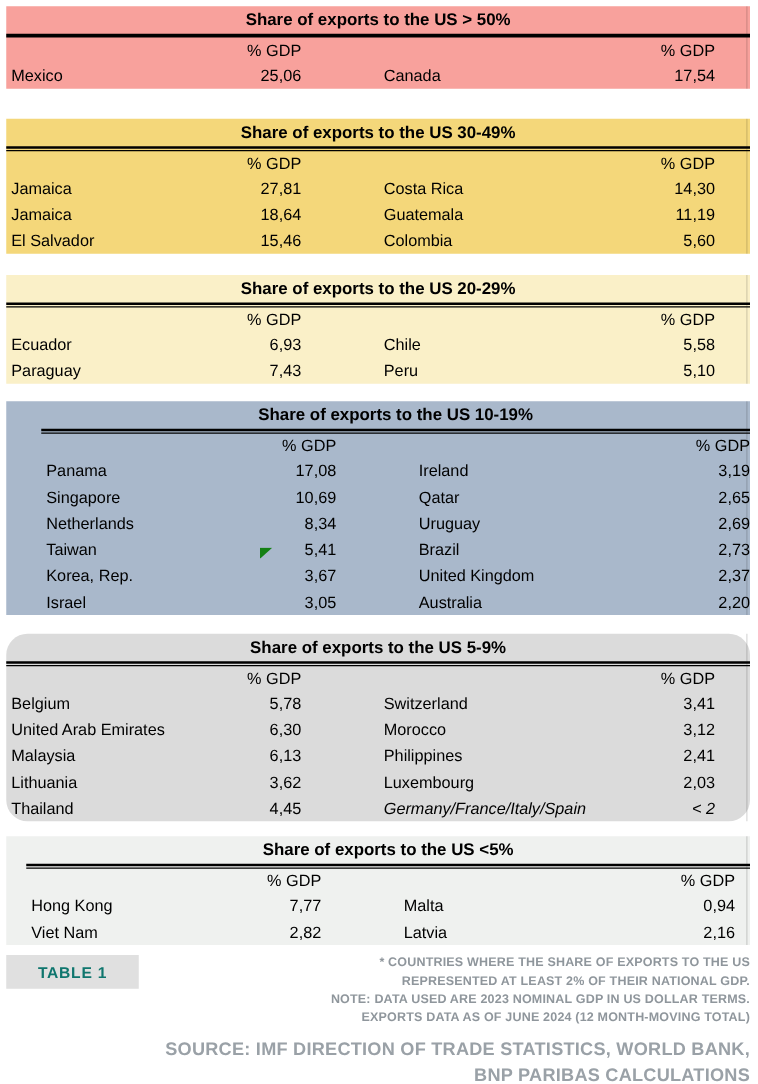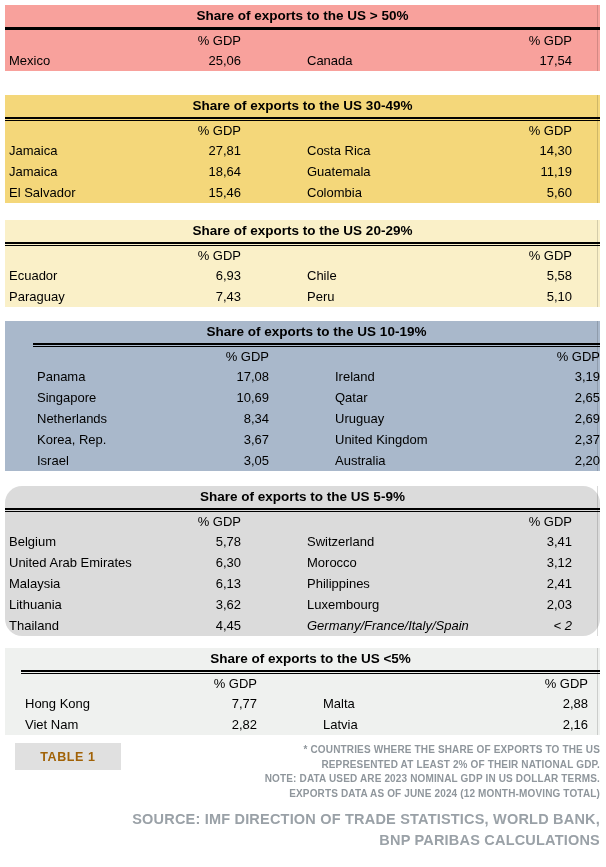--- a/index.html
+++ b/index.html
@@ -33,21 +33,21 @@
   .country{padding-left:4px;}
   .c3{padding-left:62px;}
   .val{text-align:right;padding-right:4px;position:relative;}
   .italic{font-style:italic;}
 
   .flag-icon{position:absolute;left:0px;top:6px;width:10px;height:9px;background:#148014;
     clip-path:polygon(0 0,100% 0,0 100%);}
 
   .footer{margin:8px 6px 0 5px;}
   .footer-top{display:flex;justify-content:space-between;align-items:flex-start;}
-  .badge{margin-left:10px;width:106px;height:27px;background:#E0E0E0;color:#a16207;
+  .badge{width:106px;height:27px;background:#E0E0E0;color:#0f766e;
     font-weight:bold;font-size:12.5px;letter-spacing:0.6px;
     display:flex;align-items:center;justify-content:center;}
   .notes{text-align:right;font-size:10px;font-weight:bold;color:#8F969C;
     line-height:1.45;letter-spacing:0.15px;}
   .source{margin-top:8px;text-align:right;font-size:14.5px;font-weight:bold;color:#9AA1A7;
     line-height:1.45;letter-spacing:0.2px;}
 </style>
 </head>
 <body>
 
@@ -141,20 +141,26 @@
           <span class="cell country c3">Qatar</span>
           <span class="cell val">2,65</span>
         </div>
         <div class="grid data-row">
           <span class="cell country">Netherlands</span>
           <span class="cell val">8,34</span>
           <span class="cell country c3">Uruguay</span>
           <span class="cell val">2,69</span>
         </div>
         <div class="grid data-row">
+          <span class="cell country">Taiwan</span>
+          <span class="cell val">5,41<i class="flag-icon" style="background: rgb(20, 128, 20);"></i></span>
+          <span class="cell country c3">Brazil</span>
+          <span class="cell val">2,73</span>
+        </div>
+        <div class="grid data-row">
           <span class="cell country">Korea, Rep.</span>
           <span class="cell val">3,67</span>
           <span class="cell country c3">United Kingdom</span>
           <span class="cell val">2,37</span>
         </div>
         <div class="grid data-row">
           <span class="cell country">Israel</span>
           <span class="cell val">3,05</span>
           <span class="cell country c3">Australia</span>
           <span class="cell val">2,20</span>
@@ -206,21 +212,21 @@
         <div class="grid gdp-row">
           <span class="cell country"></span>
           <span class="cell val">% GDP</span>
           <span class="cell c3"></span>
           <span class="cell val">% GDP</span>
         </div>
         <div class="grid data-row">
           <span class="cell country">Hong Kong</span>
           <span class="cell val">7,77</span>
           <span class="cell country c3">Malta</span>
-          <span class="cell val">2,88</span>
+          <span class="cell val">0,94</span>
         </div>
         <div class="grid data-row">
           <span class="cell country">Viet Nam</span>
           <span class="cell val">2,82</span>
           <span class="cell country c3">Latvia</span>
           <span class="cell val">2,16</span>
         </div>
       </section>
     </div>
 

